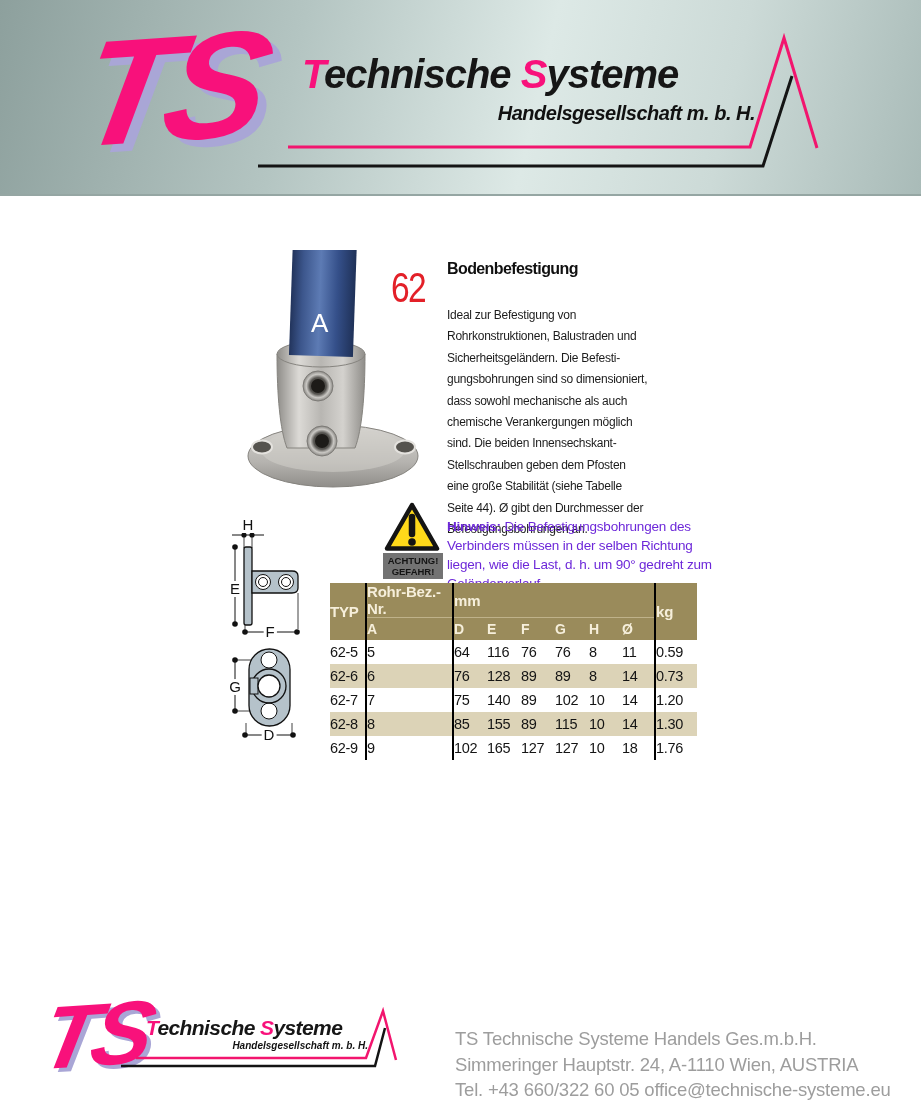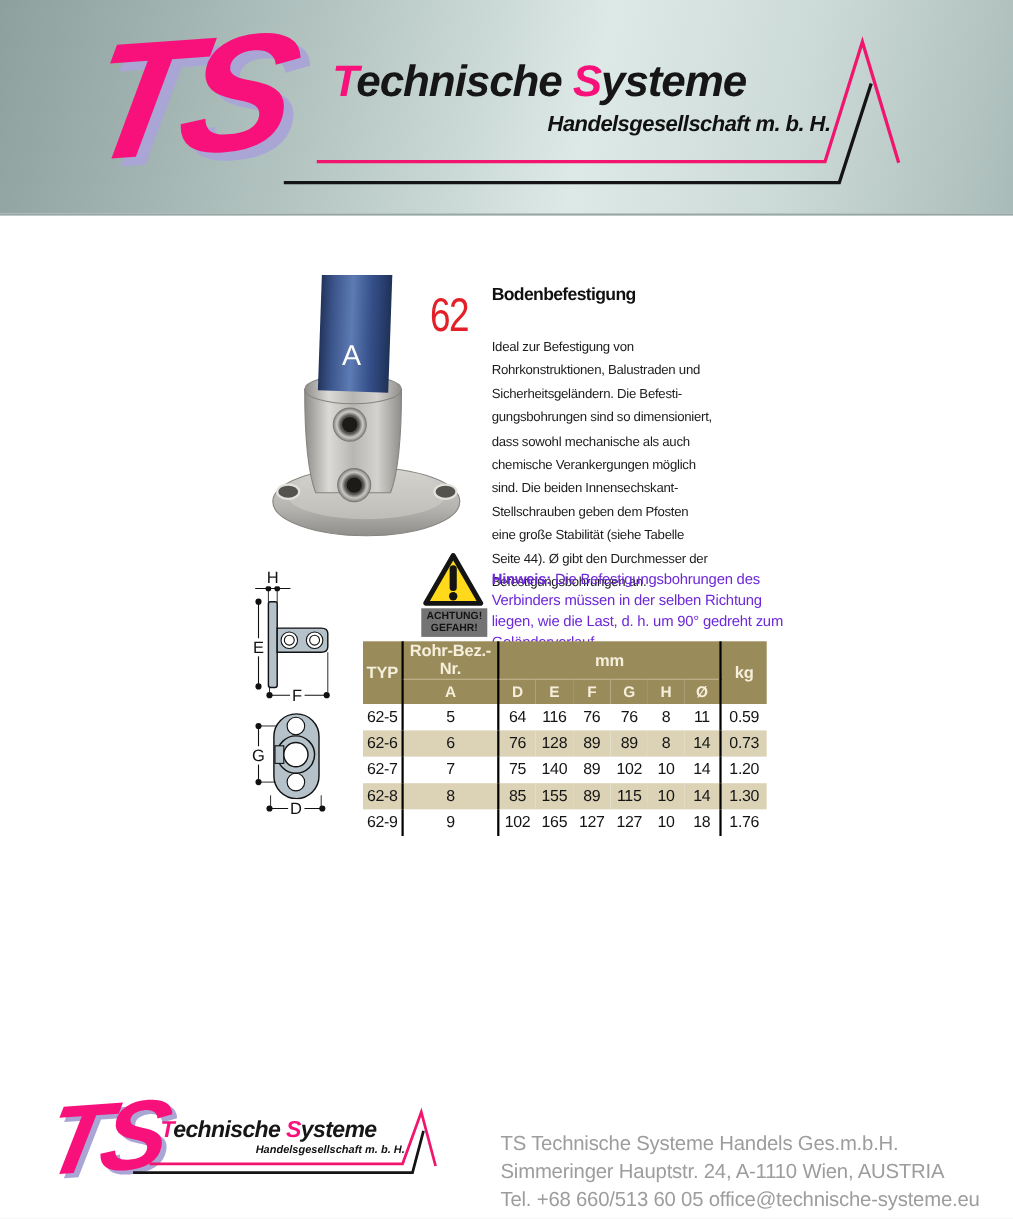--- a/index.html
+++ b/index.html
@@ -35,21 +35,21 @@
   .note{left:447px;top:517px;width:288px;font-size:13.5px;line-height:19px;
     letter-spacing:-0.2px;color:#6d28d9;}
   .note b{font-weight:bold;}
   .note span{white-space:pre-line;}
 
   .diagrams{left:218px;top:503px;}
 
   
   .specwrap{left:330px;top:583px;}
   table.spec{border-collapse:collapse;table-layout:fixed;width:367px;}
-  table.spec td{text-align:center;vertical-align:middle;padding:0;}
+  table.spec td{vertical-align:middle;padding:0;}
   tr.hd td{background:#9a8b5b;color:#f6efdb;font-size:15px;font-weight:bold;height:22px;letter-spacing:-0.2px;}
   tr.hd2 td{font-size:14px;}
   tr.r td{height:24px;font-size:14.5px;color:#141414;letter-spacing:-0.3px;background:#ffffff;}
   tr.r.shade td{background:#dcd3b7;}
   .bL{border-left:2px solid #000;}
   .sep{border-bottom:1px solid #bfb28a;}
 
   
   .flogo-ts{left:44px;top:990px;font-size:90px;line-height:1;font-weight:bold;font-style:italic;
     color:#f8117b;letter-spacing:-6px;transform:skewX(-15deg) rotate(-4deg);
@@ -303,17 +303,17 @@
   <div class="abs flogo-ts">TS</div>
   <div class="abs fbrand"><span class="hl">T</span><span>echnische </span><span class="hl">S</span><span>ysteme</span></div>
   <div class="abs fbrand-sub">Handelsgesellschaft m. b. H.</div>
   <svg class="abs flines" width="300" height="72" viewBox="0 0 300 72">
     <polyline points="28,55 258,55 275,8 288,57" fill="none" stroke="#f2156e" stroke-width="2.5"></polyline>
     <polyline points="13,63 267,63 277,25" fill="none" stroke="#141414" stroke-width="2.5"></polyline>
   </svg>
   <div class="abs faddr">
     <div>TS Technische Systeme Handels Ges.m.b.H.</div>
     <div>Simmeringer Hauptstr. 24, A-1110  Wien, AUSTRIA</div>
-    <div>Tel. +68 660/513 60 05 office@technische-systeme.eu</div>
+    <div>Tel. +43 660/322 60 05 office@technische-systeme.eu</div>
     <div>www.technische-systeme.eu</div>
   </div>
 
 </div>
 
 </body></html>

